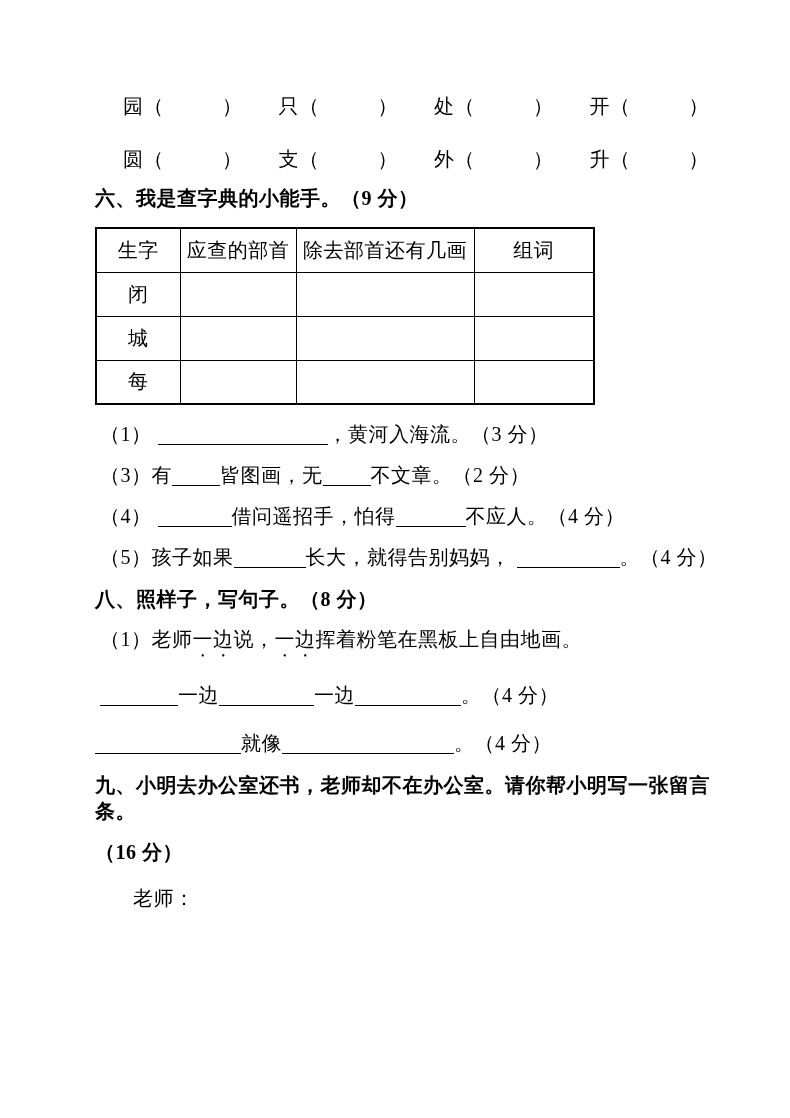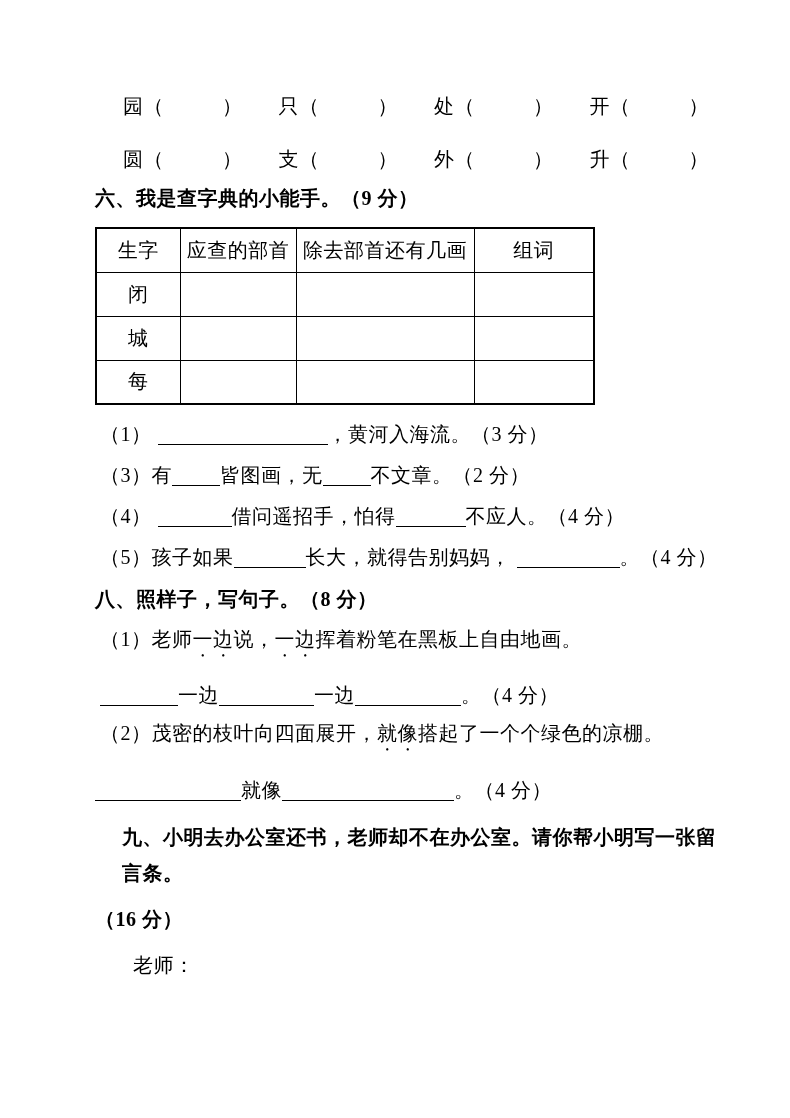--- a/index.html
+++ b/index.html
@@ -17,21 +17,21 @@
     overflow: hidden;
   }
   .word-row { display: flex; gap: 36px; margin-left: 28px; white-space: nowrap; }
   .word-row.first { margin-bottom: 26px; }
   .word-row.second { margin-bottom: 13px; }
   .pgap { display: inline-block; width: 58px; }
   .heading { font-weight: bold; line-height: 24px; }
   .h6 { margin-bottom: 0; }
   .h7 { margin-top: 14px; }
   .h8 { margin-top: 18px; }
-  .h9 { margin-top: 16px; line-height: 36px; margin-left: 27px; }
+  .h9 { margin-top: 16px; line-height: 26px; }
   .h9b { margin-top: 16px; }
   table.lookup {
     border-collapse: collapse;
     margin-top: 17px;
     table-layout: fixed;
   }
   table.lookup td, table.lookup th {
     border: 1px solid #000;
     height: 44px;
     text-align: center;
@@ -133,23 +133,20 @@
   </div>
 
   <div class="heading h8">八、照样子，写句子。（8 分）</div>
 
   <div class="line item ex1">
     <span>（1）</span><span>老师</span><span class="em">一边</span><span>说，</span><span class="em">一边</span><span>挥着粉笔在黑板上自由地画。</span>
   </div>
   <div class="line item ans">
     <span class="blank" style="width:78px"></span><span>一边</span><span class="blank" style="width:95px"></span><span>一边</span><span class="blank" style="width:106px"></span><span>。（4 分）</span>
   </div>
-  <div class="line item ex2">
-    <span>（2）</span><span>茂密的枝叶向四面展开，</span><span class="em">就像</span><span>搭起了一个个绿色的凉棚。</span>
-  </div>
   <div class="line ans2 ans">
     <span class="blank" style="width:146px"></span><span>就像</span><span class="blank" style="width:172px"></span><span>。（4 分）</span>
   </div>
 
   <div class="heading h9">九、小明去办公室还书，老师却不在办公室。请你帮小明写一张留言条。</div>
   <div class="heading h9b">（16 分）</div>
 
   <div class="line salute">老师：</div>
 
 </div>

